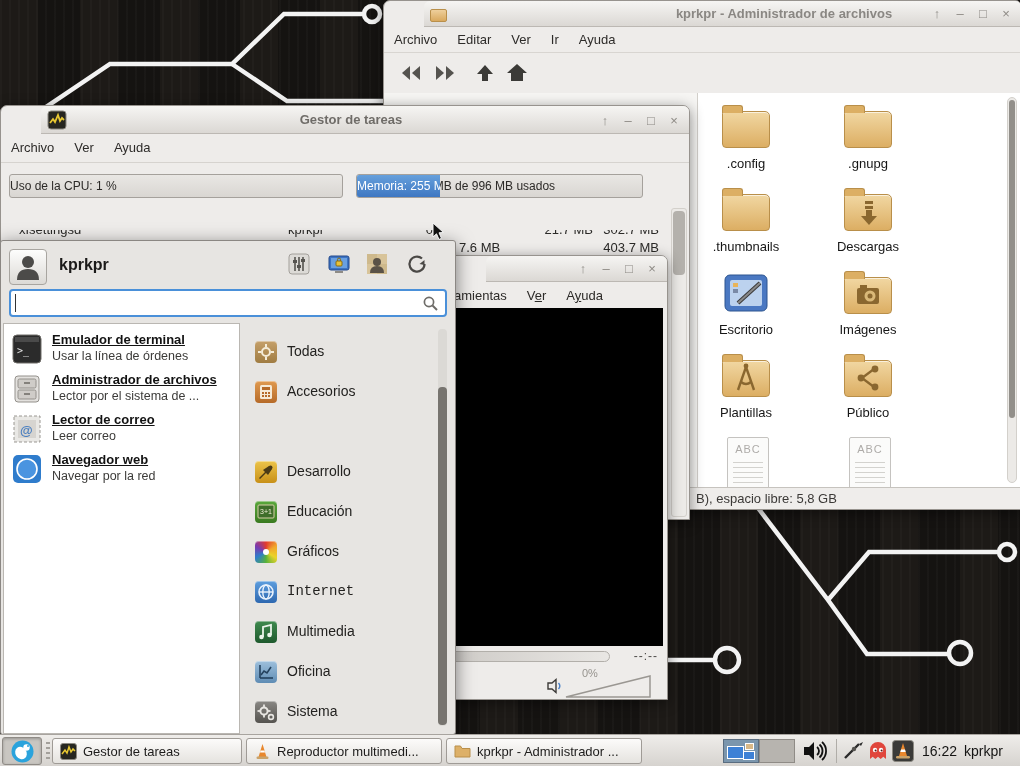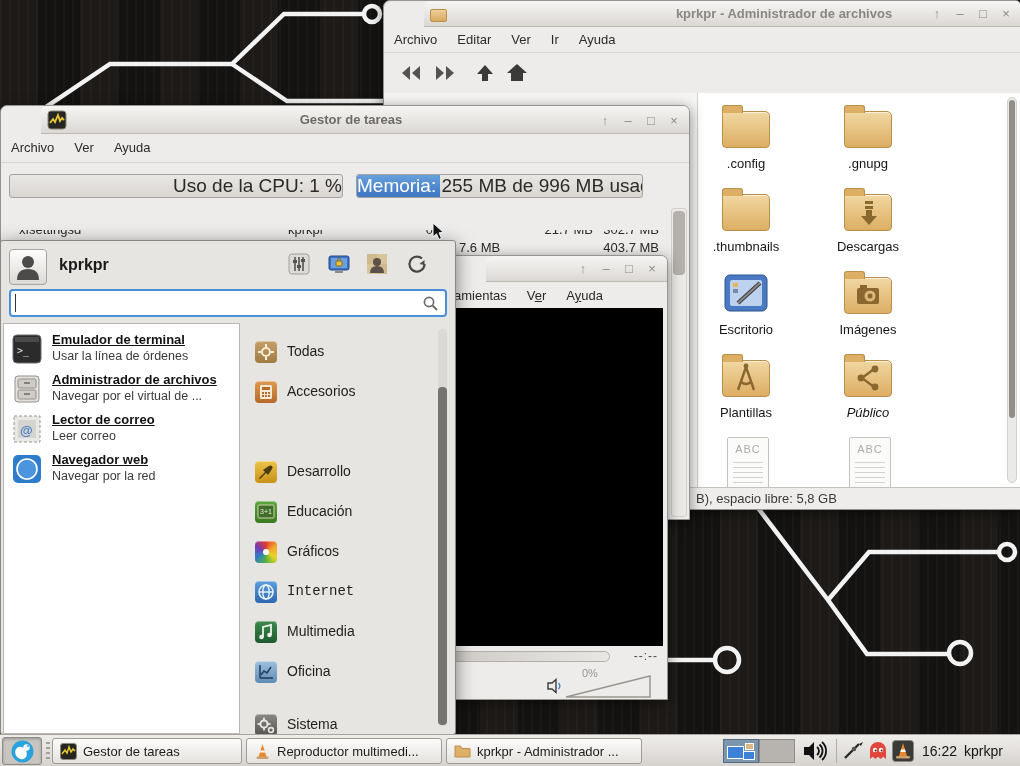--- a/index.html
+++ b/index.html
@@ -53,22 +53,22 @@
   #fm .statusbar span{position:absolute;left:312px;white-space:nowrap;}
   .vscroll{position:absolute;background:#eceae7;border:1px solid #d3d0cb;border-radius:5px;}
   .vthumb{position:absolute;left:1px;right:1px;background:#928f8a;border-radius:4px;}
   
   #tm{left:0;top:105px;width:690px;height:415px;}
   #tm .wtitle{color:#6f6c68;}
   #tm .sep{position:absolute;left:0;right:0;top:56px;height:1px;background:#d6d3cf;}
   .meter{position:absolute;top:68px;height:24px;border:1px solid #a5a19c;border-radius:3px;
       background:linear-gradient(#e9e7e4,#d9d6d2);overflow:hidden;}
   .meter .fill{position:absolute;left:0;top:0;bottom:0;background:linear-gradient(#66a0dc,#3e77c2);overflow:hidden;}
-  .meter .cap{position:absolute;left:0;top:0;width:100%;height:22px;text-align:right;
-      font-size:19px;color:#2c2a28;line-height:22px;white-space:nowrap;}
+  .meter .cap{position:absolute;left:0;top:0;width:100%;height:22px;text-align:left;
+      font-size:12px;color:#2c2a28;line-height:22px;white-space:nowrap;}
   .meter .fill .cap{color:#fff;}
   #tm .thead{position:absolute;left:0;top:102px;right:20px;height:21px;
       background:linear-gradient(#f4f3f1,#e3e1dd);border-top:1px solid #c9c6c1;border-bottom:1px solid #c9c6c1;
       font-size:13px;font-weight:bold;color:#87847f;}
   #tm .thead div{position:absolute;top:2px;white-space:nowrap;}
   #tm .colsep{position:absolute;top:2px;bottom:2px;width:1px;background:#d8d5d1;}
   #tm .rows{position:absolute;left:0;top:124px;right:20px;height:40px;overflow:hidden;
       font-size:13px;color:#2b2a28;}
   #tm .trow{position:relative;height:18px;}
   #tm .trow div{position:absolute;top:1px;white-space:nowrap;}
@@ -263,21 +263,21 @@
             <g stroke="#8a672f" stroke-width="2.2">
               <line x1="29" y1="8" x2="17" y2="17"></line>
                 <line x1="17" y1="17" x2="29" y2="26"></line>
             </g>
             <circle cx="30" cy="8" r="3.4" fill="#8a672f"></circle>
             <circle cx="16" cy="17" r="3.4" fill="#8a672f"></circle>
             <circle cx="30" cy="26" r="3.4" fill="#8a672f"></circle>
           </svg>
         </div>
       </div>
-      <div class="flabel" style="left:426px;top:312px;font-style:italic;">Público</div>
+      <div class="flabel" style="left:426px;top:312px;">Público</div>
 
       <div class="fitem" style="left:340px;top:344px;">
         <div class="abcdoc">
             <div class="abc">ABC</div>
             <div class="lines"></div>
           </div>
       </div>
       <div class="fitem" style="left:462px;top:344px;">
         <div class="abcdoc">
             <div class="abc">ABC</div>
@@ -443,21 +443,21 @@
       </div>
       <div class="appitem" style="top:46px;">
         <svg class="aicon" width="30" height="30" viewBox="0 0 30 30">
           <rect x="3" y="2" width="24" height="26" rx="3" fill="#e3e1de" stroke="#94918c"></rect>
           <rect x="6" y="5" width="18" height="9" rx="1.5" fill="#cfccc8" stroke="#94918c"></rect>
           <rect x="6" y="16" width="18" height="9" rx="1.5" fill="#cfccc8" stroke="#94918c"></rect>
           <rect x="12" y="8" width="6" height="2" fill="#84817c"></rect>
             <rect x="12" y="19" width="6" height="2" fill="#84817c"></rect>
         </svg>
         <span class="aname">Administrador de archivos</span>
-        <span class="adesc">Navegar por el virtual de ...</span>
+        <span class="adesc">Lector por el sistema de ...</span>
       </div>
       <div class="appitem" style="top:86px;">
         <svg class="aicon" width="30" height="30" viewBox="0 0 30 30">
           <rect x="2" y="2" width="26" height="26" fill="#e9e8e5" stroke="#9a9792" stroke-dasharray="3 2"></rect>
           <rect x="6" y="6" width="18" height="18" fill="#d6d4d0"></rect>
           <text x="8" y="21" font-size="13" fill="#4a7fc0" font-weight="bold">@</text>
         </svg>
         <span class="aname">Lector de correo</span>
         <span class="adesc">Leer correo</span>
       </div>
@@ -555,21 +555,21 @@
         <svg width="22" height="22" viewBox="0 0 22 22">
             <g stroke="#24425e" stroke-width="1.6" fill="none">
               <line x1="5" y1="4" x2="5" y2="17"></line>
               <line x1="5" y1="17" x2="18" y2="17"></line>
               <polyline points="6,14 9,10 12,12 16,6"></polyline>
             </g>
           </svg>
       </div>
       <span class="catlabel">Oficina</span>
     </div>
-    <div class="catitem" style="top:458px;margin-top:13px;">
+    <div class="catitem" style="top:458px;">
       <div class="caticon" style="background:linear-gradient(#8a8884,#55534f);">
         <svg width="22" height="22" viewBox="0 0 22 22">
             <circle cx="9" cy="10" r="3.6" fill="none" stroke="#e8e6e2" stroke-width="2"></circle>
             <g stroke="#e8e6e2" stroke-width="1.8">
               <line x1="9" y1="3.5" x2="9" y2="6"></line>
               <line x1="9" y1="14" x2="9" y2="16.5"></line>
               <line x1="2.5" y1="10" x2="5" y2="10"></line>
               <line x1="13" y1="10" x2="15.5" y2="10"></line>
             </g>
             <circle cx="16" cy="16" r="2.4" fill="none" stroke="#e8e6e2" stroke-width="1.6"></circle>

